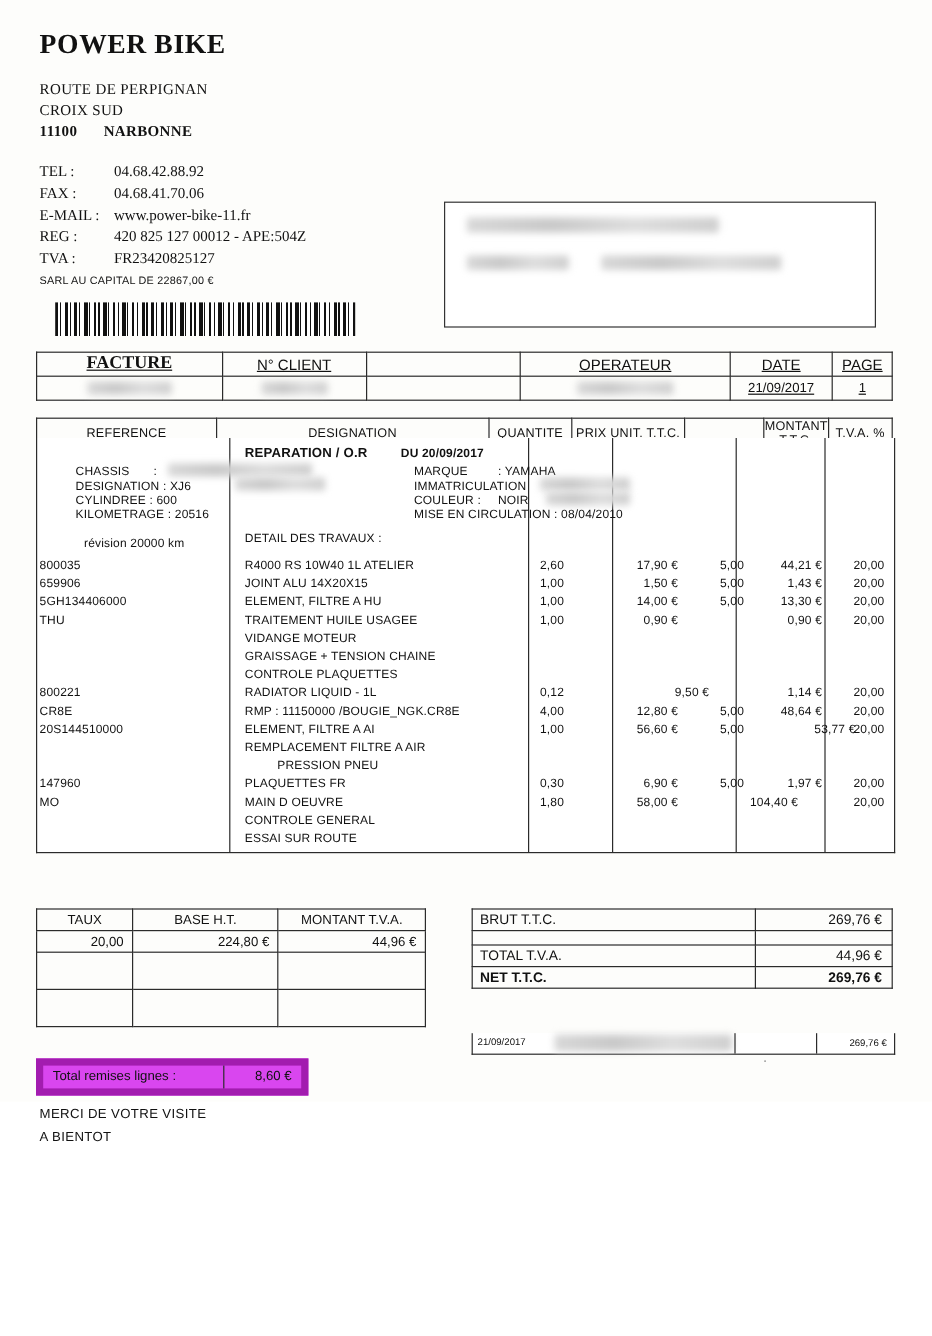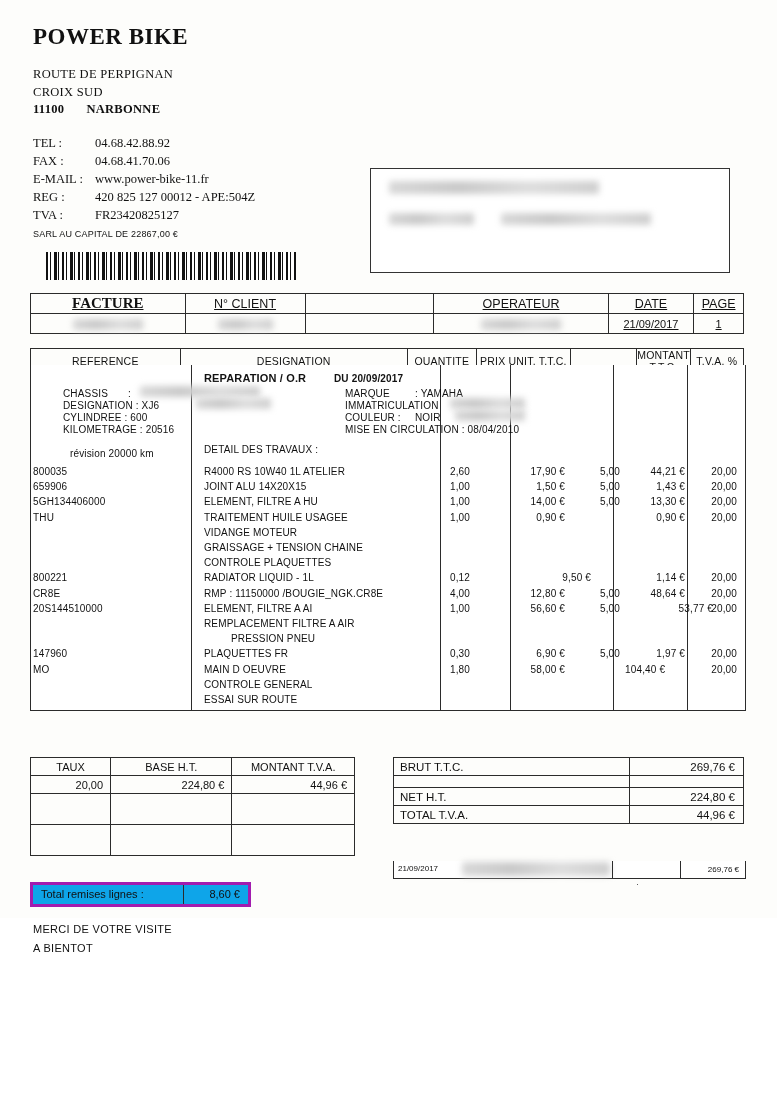--- a/index.html
+++ b/index.html
@@ -159,22 +159,22 @@
   .pay-blur { position: absolute; left: 68px; top: 1px; width: 148px; height: 14px; }
   .pay-div1 { position: absolute; left: 218px; top: 0; width: 1px; height: 100%; background: #2b2b2b; }
   .pay-div2 { position: absolute; left: 286px; top: 0; width: 1px; height: 100%; background: #2b2b2b; }
   .pay-amt { position: absolute; right: 6px; top: 4px; font-size: 8px; }
   .pay-tick { position: absolute; left: 636px; top: 879px; font-size: 9px; color: #444; }
 
   #remises-box {
     position: absolute;
     left: 30px; top: 882px;
     width: 215px; height: 19px;
-    border: 3px solid #a21caf;
-    background: #0ea5e9;
+    border: 6px solid #a21caf;
+    background: #d946ef;
   }
   #remises-box .lbl { position: absolute; left: 8px; top: 3px; font-size: 11px; }
   #remises-box .divider { position: absolute; left: 150px; top: 0; width: 1px; height: 100%; background: #2b2b2b; }
   #remises-box .val { position: absolute; right: 8px; top: 3px; font-size: 11px; }
 
   .footer-l1 { position: absolute; left: 33px; top: 923px; font-size: 11px; letter-spacing: 0.3px; }
   .footer-l2 { position: absolute; left: 33px; top: 942px; font-size: 11px; letter-spacing: 0.3px; }
 </style>
 </head>
 <body>
@@ -380,26 +380,26 @@
     <tbody>
         <tr>
       <td style="width:240px">BRUT T.T.C.</td>
       <td class="num" style="width:109px">269,76 €</td>
     </tr>
     <tr class="sep">
       <td></td>
       <td class="num"></td>
     </tr>
     <tr>
-      <td>NET H.T.</td>
-      <td class="num">224,80 €</td>
-    </tr>
-    <tr>
       <td>TOTAL T.V.A.</td>
       <td class="num">44,96 €</td>
+    </tr>
+    <tr class="bold">
+      <td>NET T.T.C.</td>
+      <td class="num">269,76 €</td>
     </tr>
   </tbody>
     </table>
 
   <div class="pay-row">
     <div class="pay-date">21/09/2017</div>
     <div class="blur pay-blur"></div>
     <div class="pay-div1"></div>
     <div class="pay-div2"></div>
     <div class="pay-amt">269,76 €</div>

